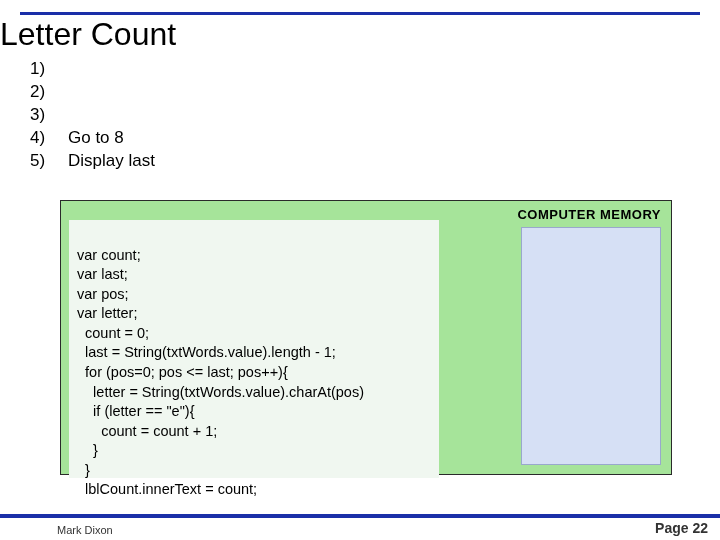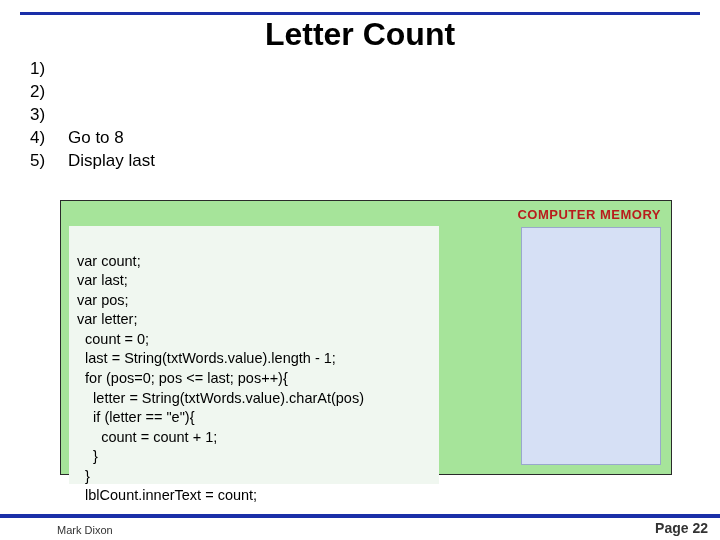--- a/index.html
+++ b/index.html
@@ -17,23 +17,23 @@
     left: 20px;
     right: 20px;
     height: 3px;
     background: #1a2fa8;
   }
   .title {
     position: absolute;
     top: 16px;
     left: 0;
     right: 0;
-    text-align: center;
+    text-align: left;
     font-size: 32px;
-    font-weight: bold;
+    font-weight: normal;
     color: #000;
   }
   .list {
     position: absolute;
     top: 58px;
     left: 30px;
     font-size: 17px;
     color: #000;
     line-height: 1.35;
   }
@@ -43,40 +43,40 @@
     position: absolute;
     top: 200px;
     left: 60px;
     width: 612px;
     height: 275px;
     background: #a6e49a;
     border: 1px solid #2a2a2a;
   }
   .code-box {
     position: absolute;
-    top: 25px;
+    top: 19px;
     left: 8px;
     width: 370px;
     height: 258px;
     background: #f0f7f0;
     font-family: Arial, Helvetica, sans-serif;
     font-size: 14.5px;
     color: #000;
     padding: 6px 8px;
     line-height: 1.35;
     white-space: pre;
   }
   .mem-label {
     position: absolute;
     top: 6px;
     right: 10px;
     font-size: 13px;
     font-weight: bold;
     letter-spacing: 0.5px;
-    color: #b91c1c;
+    color: #000000;
   }
   .mem-box {
     position: absolute;
     top: 26px;
     right: 10px;
     width: 140px;
     height: 238px;
     background: #d6e0f5;
     border: 1px solid #99a8cc;
   }

